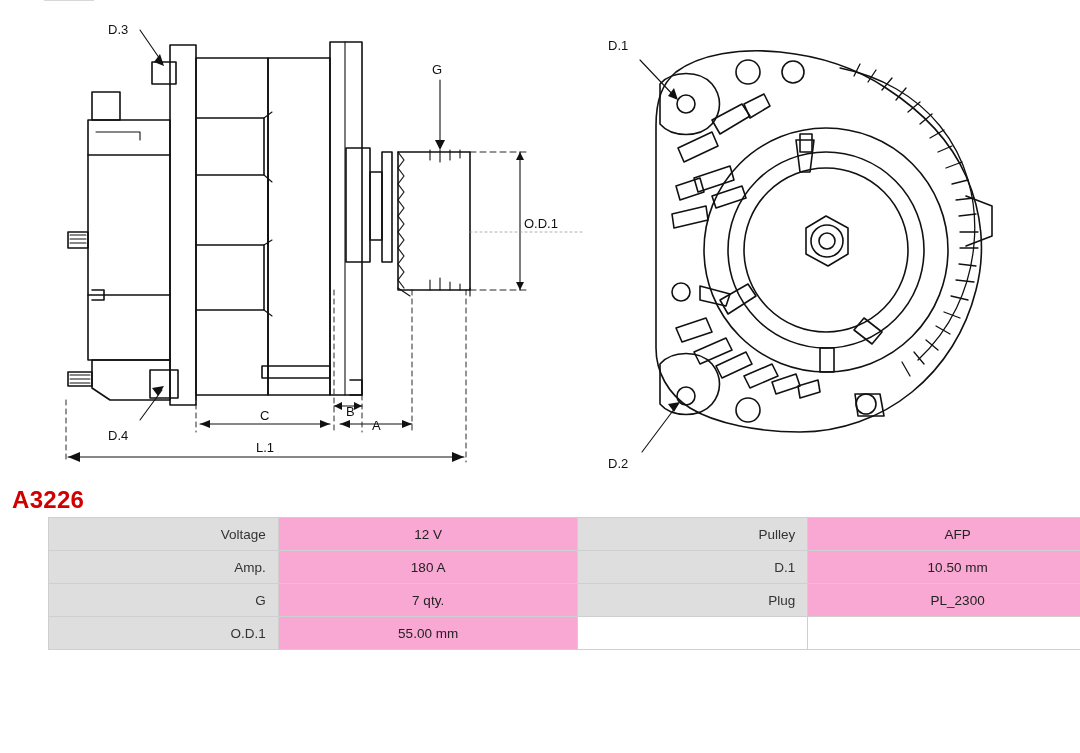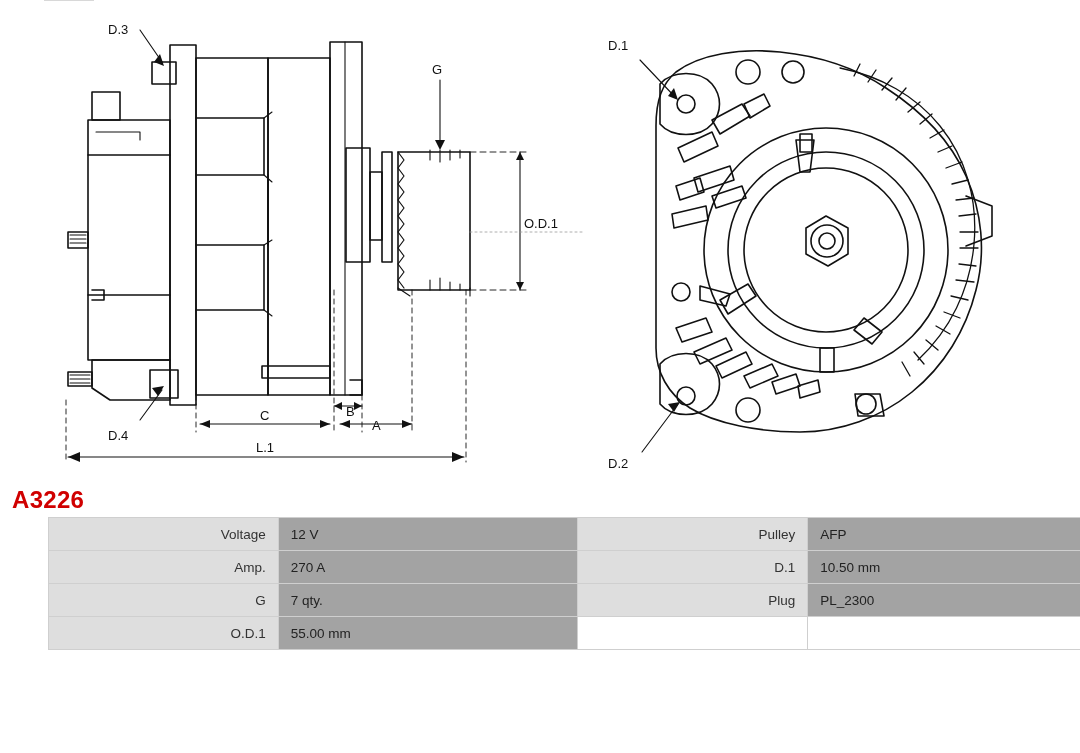--- a/index.html
+++ b/index.html
@@ -57,22 +57,22 @@
     vertical-align: middle;
     white-space: nowrap;
   }
   #spec-table td.key {
     background: #dedede;
     text-align: right;
     width: 230px;
     color: #333;
   }
   #spec-table td.val {
-    background: #a3a3a3;
-    text-align: left;
+    background: #f9a8d4;
+    text-align: center;
     width: 300px;
     color: #222;
   }
   #spec-table td.empty {
     background: #ffffff;
     border-left: 1px solid #cfcfcf;
   }
   #spec-table td.blankkey {
     background: #ffffff;
   }
@@ -252,21 +252,21 @@
   <table id="spec-table">
     <tbody>
       <tr>
         <td class="key">Voltage</td>
         <td class="val">12 V</td>
         <td class="key">Pulley</td>
         <td class="val">AFP</td>
       </tr>
       <tr>
         <td class="key">Amp.</td>
-        <td class="val">270 A</td>
+        <td class="val">180 A</td>
         <td class="key">D.1</td>
         <td class="val">10.50 mm</td>
       </tr>
       <tr>
         <td class="key">G</td>
         <td class="val">7 qty.</td>
         <td class="key">Plug</td>
         <td class="val">PL_2300</td>
       </tr>
       <tr>

